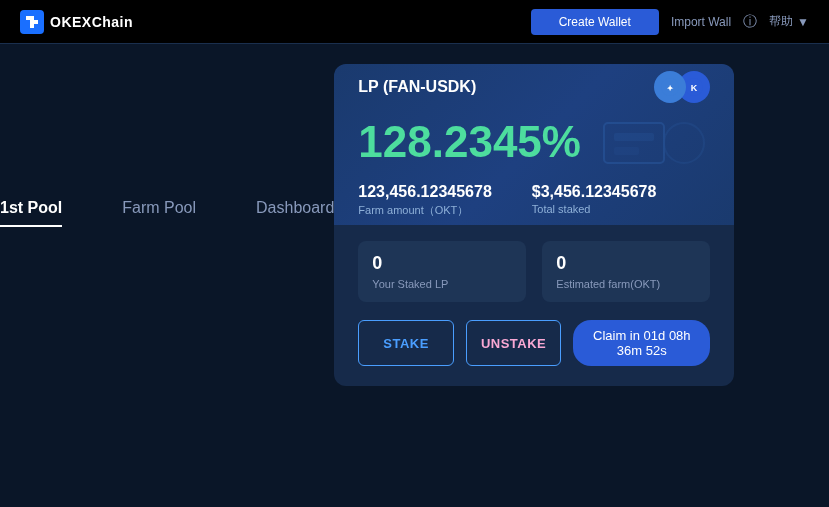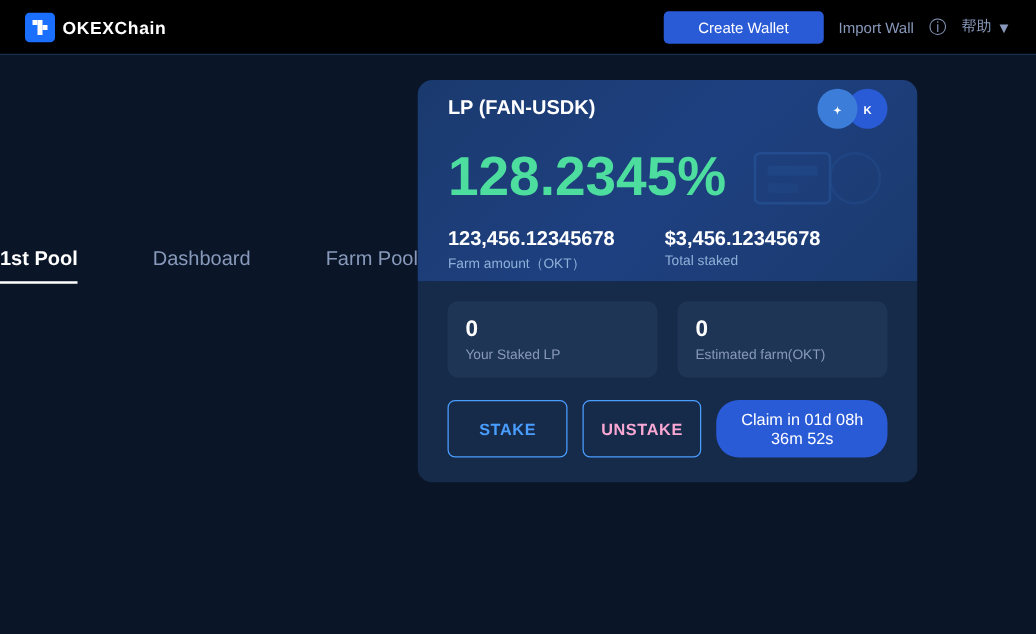--- a/index.html
+++ b/index.html
@@ -304,24 +304,24 @@
   </div>
 </div>
 
 <div class="main">
 
   <div class="tabs">
     <div class="tab active">
       <span>1st Pool</span>
     </div>
     <div class="tab">
+      <span>Farm Pool</span>
+    </div>
+    <div class="tab">
       <span>Dashboard</span>
-    </div>
-    <div class="tab">
-      <span>Farm Pool</span>
     </div>
   </div>
 
   <div class="card-container">
 
     <div class="top-card">
 
       <div class="bg-shape">
         <svg width="120" height="80" viewBox="0 0 120 80" fill="none">
           <rect x="10" y="20" width="60" height="40" rx="4" stroke="#4a9eff" stroke-width="2" fill="none"></rect>

